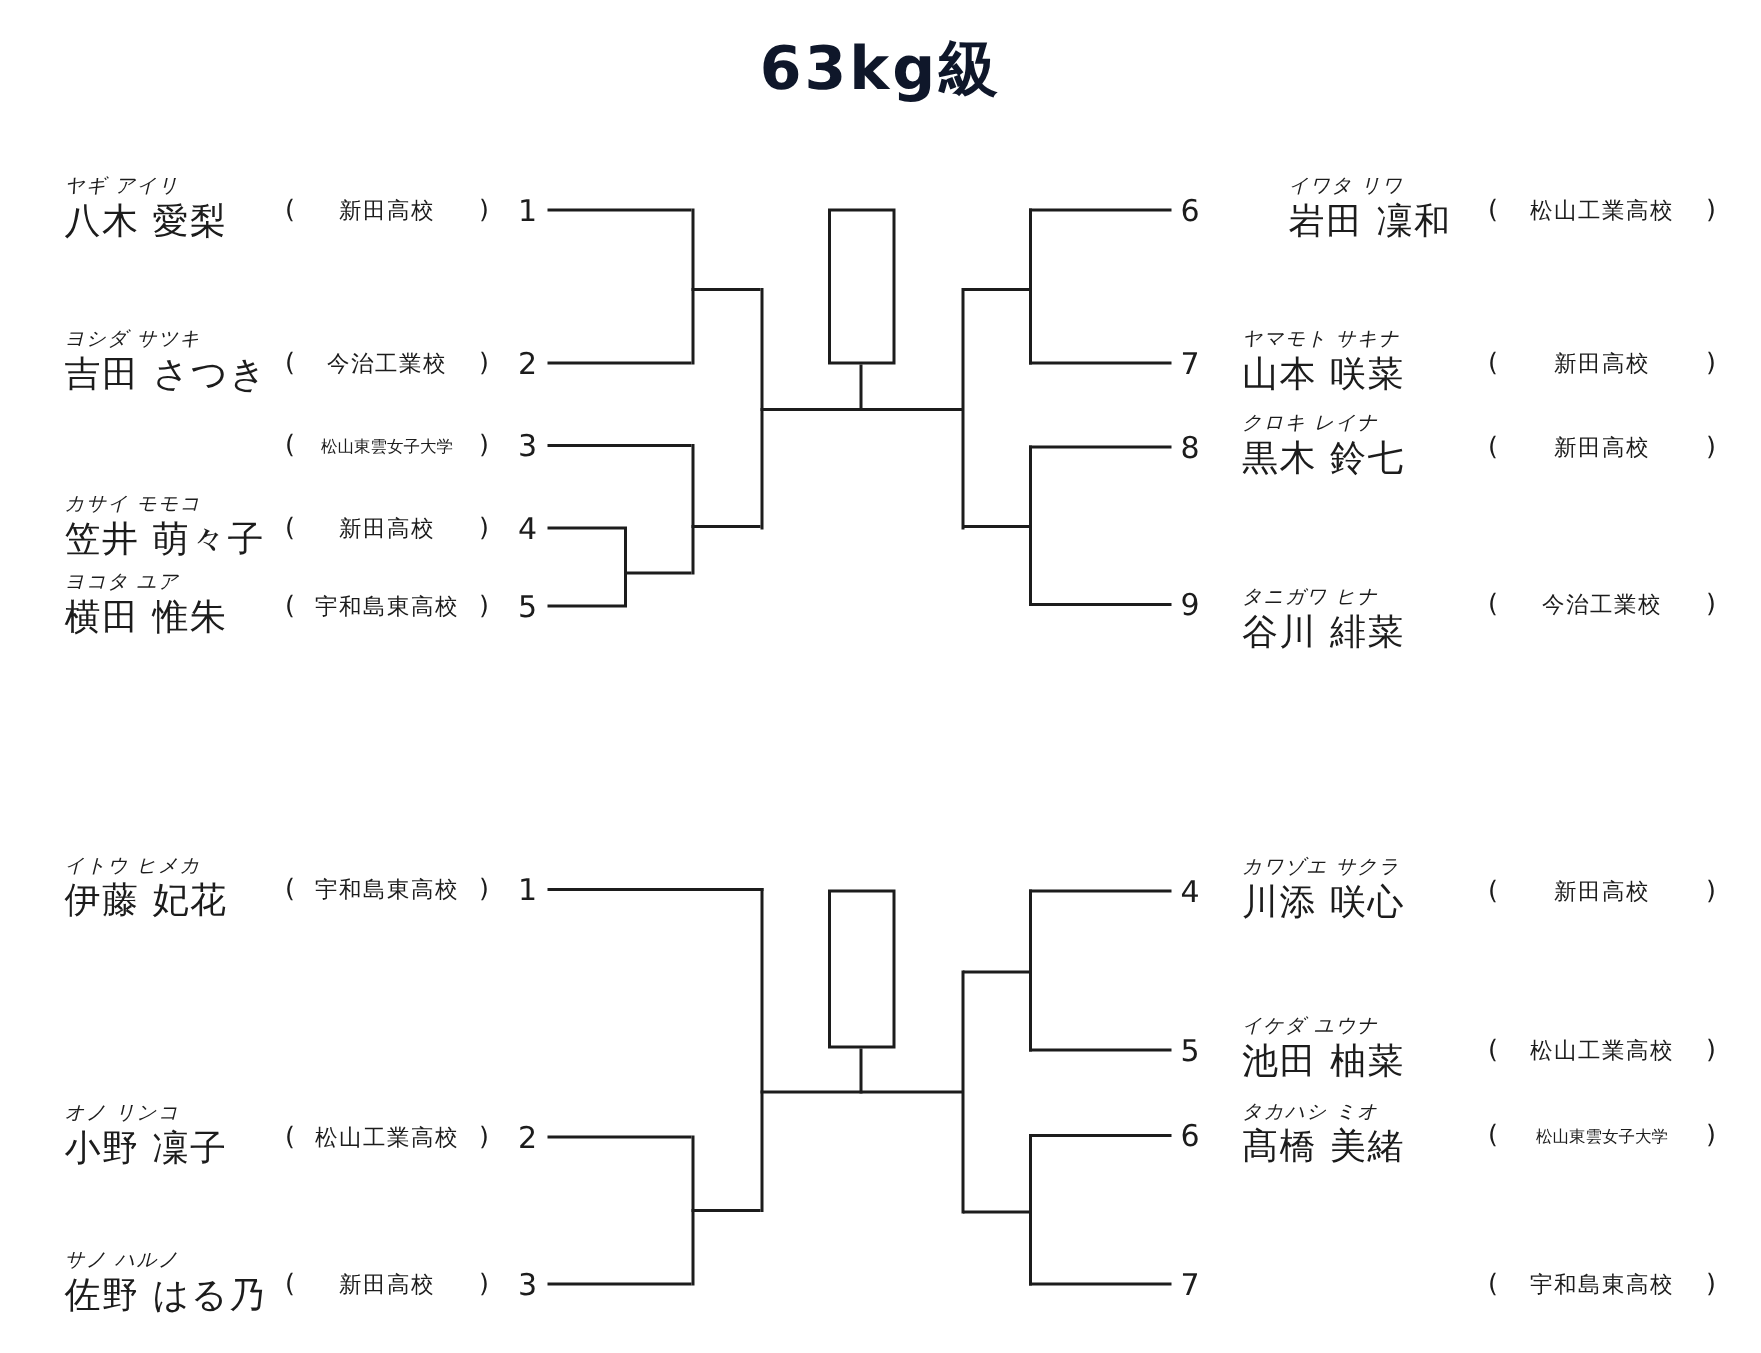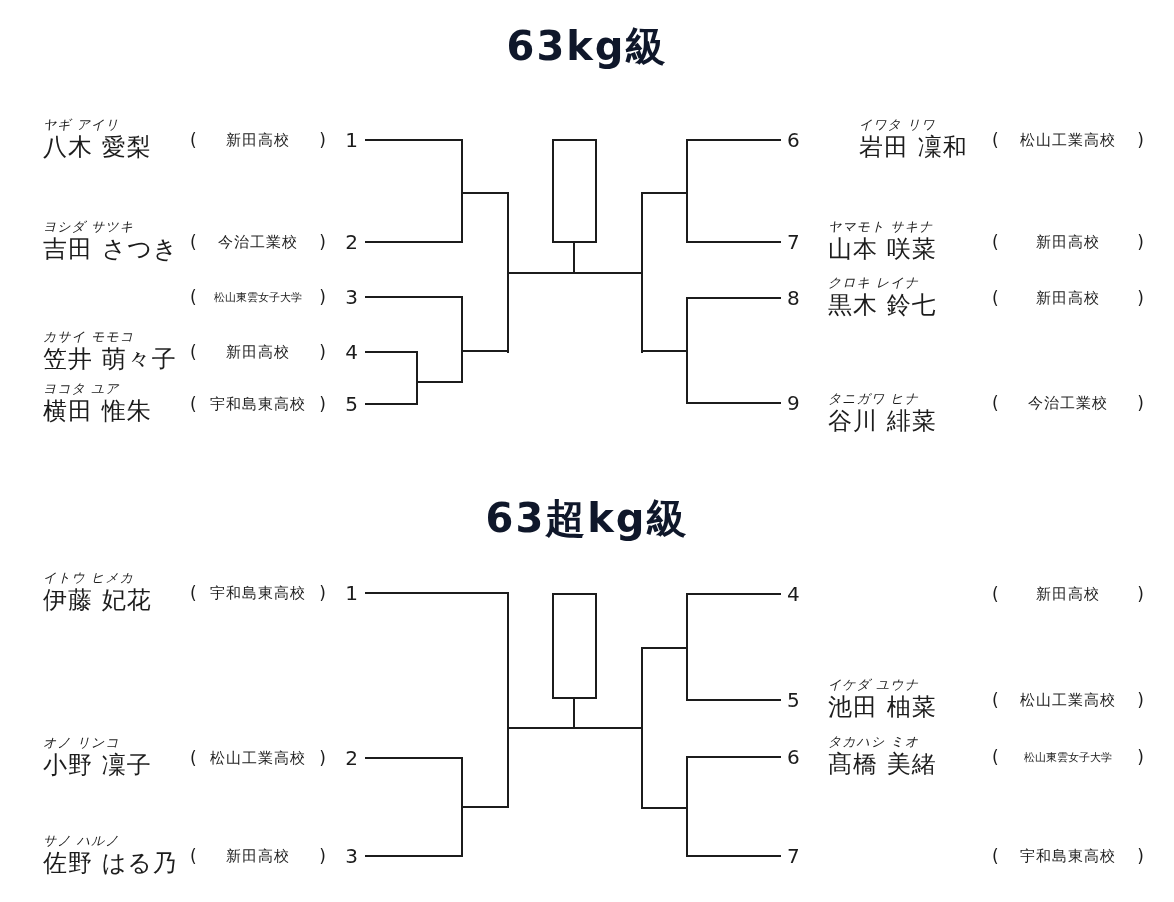--- a/index.html
+++ b/index.html
@@ -29,21 +29,20 @@
   .hl{position:absolute;height:2px;background:#1c1c1c;}
   .vl{position:absolute;width:2px;background:#1c1c1c;}
   .wbox{position:absolute;border:2px solid #1c1c1c;background:#fff;}
 </style>
 </head>
 <body>
 
 <div class="stage">
 
   <div class="wtitle" style="top:24px">63kg級</div>
-  <div class="wtitle" style="top:496px">63超kg級</div>
 
   <div class="entry" style="left:43px;top:118px">
     <div class="kana">ヤギ アイリ</div>
     <div class="pname">八木 愛梨</div>
   </div>
   <div class="school schoolL" style="top:129px">
     <span class="paren">(</span>
     <span class="sname">新田高校</span>
     <span class="paren">)</span>
   </div>
@@ -185,20 +184,24 @@
     <div class="pname">佐野 はる乃</div>
   </div>
   <div class="school schoolL" style="top:845px">
     <span class="paren">(</span>
     <span class="sname">新田高校</span>
     <span class="paren">)</span>
   </div>
   <div class="seed seedL" style="top:845px">3</div>
 
   <div class="seed seedR" style="top:583px">4</div>
+  <div class="entry" style="left:828px;top:572px">
+    <div class="kana">カワゾエ サクラ</div>
+    <div class="pname">川添 咲心</div>
+  </div>
   <div class="school schoolR" style="top:583px">
     <span class="paren">(</span>
     <span class="sname">新田高校</span>
     <span class="paren">)</span>
   </div>
 
   <div class="seed seedR" style="top:689px">5</div>
   <div class="entry" style="left:828px;top:678px">
     <div class="kana">イケダ ユウナ</div>
     <div class="pname">池田 柚菜</div>

